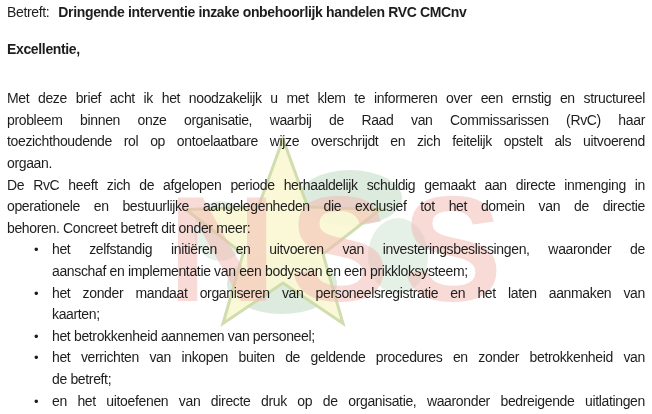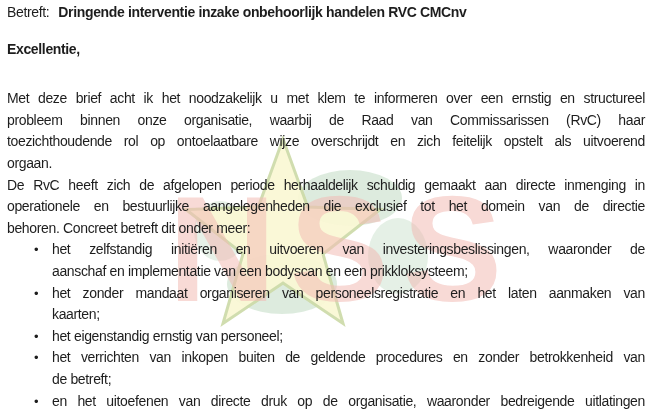--- a/index.html
+++ b/index.html
@@ -94,21 +94,21 @@
       </div>
 
       <div class="li">
         <span class="marker">•</span>
         <div class="ln j">het zonder mandaat organiseren van personeelsregistratie en het laten aanmaken van</div>
         <div class="ln">kaarten;</div>
       </div>
 
       <div class="li">
         <span class="marker">•</span>
-        <div class="ln">het eigenstandig ernstig van personeel;</div>
+        <div class="ln">het betrokkenheid aannemen van personeel;</div>
       </div>
 
       <div class="li">
         <span class="marker">•</span>
         <div class="ln j">het verrichten van inkopen buiten de geldende procedures en zonder betrokkenheid van</div>
         <div class="ln">de betreft;</div>
       </div>
 
       <div class="li">
         <span class="marker">•</span>

